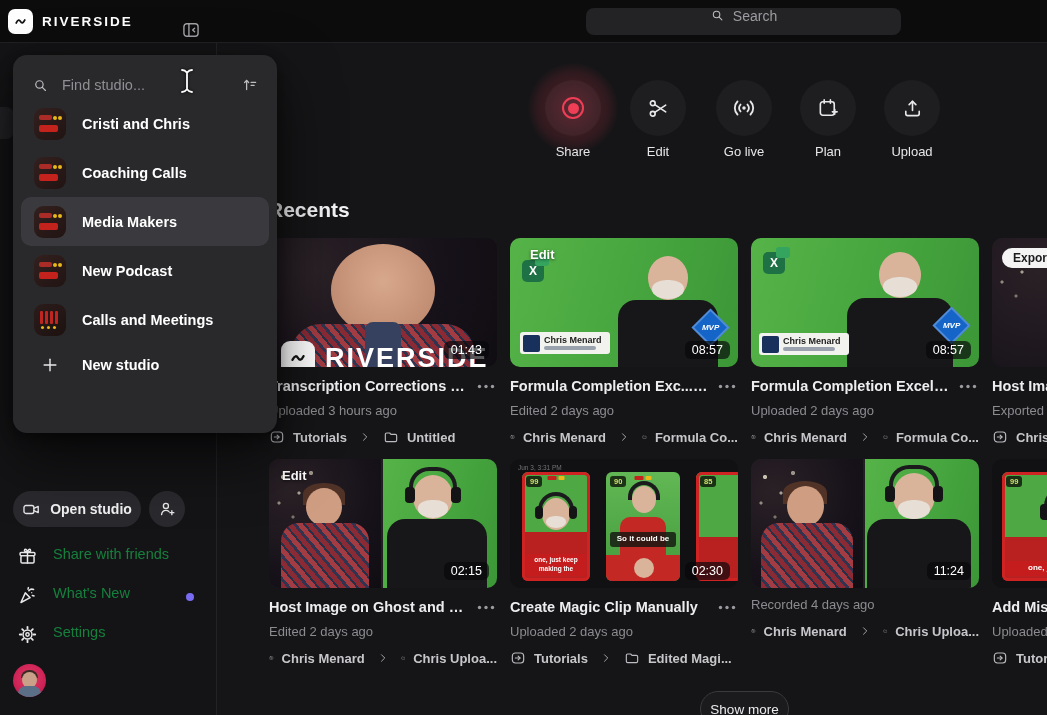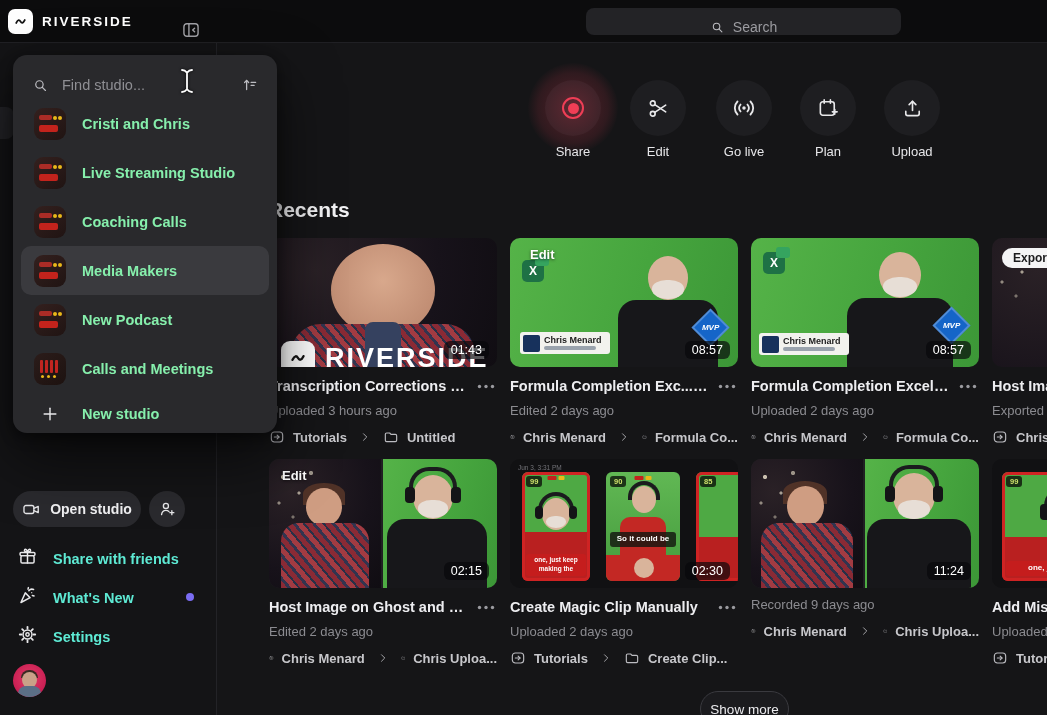--- a/index.html
+++ b/index.html
@@ -10,56 +10,56 @@
 
   
   .topbar { position:absolute; left:0; top:0; width:1047px; height:43px;
     background:#0c0c0d; border-bottom:1px solid #202024; z-index:30; }
   .brand { position:absolute; left:8px; top:9px; display:flex; align-items:center; gap:9px; }
   .brand-logo { width:25px; height:25px; background:#fff; border-radius:7px;
     display:flex; align-items:center; justify-content:center; }
   .brand-name { color:#fff; font-size:13.5px; font-weight:800; letter-spacing:2px; }
   .collapse-btn { position:absolute; left:181px; top:20px; width:20px; height:20px; opacity:.85; }
   .topsearch { position:absolute; left:586px; top:8px; width:315px; height:27px;
-    background:#232326; border-radius:8px; display:flex; align-items:flex-end;
+    background:#232326; border-radius:8px; display:flex; align-items:flex-start;
     justify-content:center; gap:8px; color:#9c9ca1; font-size:14px; }
 
   
   .sidebar { position:absolute; left:0; top:43px; width:217px; height:672px;
     background:#141416; border-right:1px solid #232327; z-index:10; }
   .side-active-hint { position:absolute; left:0; top:64px; width:14px; height:32px;
     background:#232327; border-radius:0 8px 8px 0; }
   .open-studio { position:absolute; left:13px; top:448px; width:128px; height:36px;
     background:#2a2a2e; border-radius:18px; display:flex; align-items:center;
     justify-content:center; gap:9px; color:#f0f0f2; font-size:14px; font-weight:700; }
   .invite-btn { position:absolute; left:149px; top:448px; width:36px; height:36px;
     background:#2a2a2e; border-radius:50%; display:flex; align-items:center; justify-content:center; }
-  .side-row { position:absolute; left:17px; display:flex; align-items:flex-end; gap:15px;
-    color:#5eead4; font-size:14.5px; font-weight:700; }
+  .side-row { position:absolute; left:17px; display:flex; align-items:flex-start; gap:15px;
+    color:#15803d; font-size:14.5px; font-weight:400; }
   .notif-dot { position:absolute; left:186px; top:550px; width:8px; height:8px;
     border-radius:50%; background:#7a6cf2; }
   .user-avatar { position:absolute; left:13px; top:621px; width:33px; height:33px;
     border-radius:50%; background:radial-gradient(circle at 50% 42%, #e23b66 0%, #c91e53 70%); overflow:hidden; }
   .user-avatar .head { position:absolute; left:9px; top:8px; width:15px; height:16px;
     border-radius:50%; background:#caa188; }
   .user-avatar .hair { position:absolute; left:8px; top:6px; width:17px; height:8px;
     border-radius:9px 9px 0 0; background:#3a2a22; }
   .user-avatar .body { position:absolute; left:5px; top:22px; width:23px; height:12px;
     border-radius:8px 8px 0 0; background:#5b6f86; }
 
   
   .studio-picker { position:absolute; left:13px; top:55px; width:264px; height:378px;
     background:#29292c; border-radius:14px; z-index:50;
     box-shadow:0 24px 60px rgba(0,0,0,.6), 0 4px 14px rgba(0,0,0,.45); }
   .sp-search { height:44px; display:flex; align-items:center; gap:13px; padding:16px 18px 0 19px; }
   .sp-find { color:#8f8f94; font-size:14.5px; }
   .sp-cursor { position:absolute; left:163px; top:11px; filter:drop-shadow(0 0 1.5px rgba(0,0,0,.9)); }
   .sp-sort { margin-left:auto; }
   .sp-row { height:49px; margin:0 8px; display:flex; align-items:center; gap:16px;
-    padding-left:13px; border-radius:10px; color:#86efac; font-size:14.5px; font-weight:600; }
+    padding-left:13px; border-radius:10px; color:#ffffff; font-size:14.5px; font-weight:600; }
   .sp-row.active { background:#3a3a3e; }
   .sp-avatar { width:32px; height:32px; border-radius:9px; position:relative; overflow:hidden;
     background:linear-gradient(140deg,#33201e 0%, #201413 100%); flex:0 0 auto; }
   .sp-avatar .r1 { position:absolute; left:5px; top:7px; width:13px; height:5px; border-radius:2px; background:#b92f28; opacity:.9; }
   .sp-avatar .d1 { position:absolute; left:20px; top:8px; width:4px; height:4px; border-radius:50%; background:#e9b javascript819; }
   .sp-avatar .d1, .sp-avatar .d2 { position:absolute; width:4px; height:4px; border-radius:50%; background:#e9b819; }
   .sp-avatar .d1 { left:19px; top:8px; } .sp-avatar .d2 { left:24px; top:8px; }
   .sp-avatar .r2 { position:absolute; left:5px; top:17px; width:19px; height:7px; border-radius:2px; background:#c3231c; }
   .sp-avatar.bars { background:linear-gradient(140deg,#2b1c1a 0%, #1d1210 100%); }
   .sp-avatar.bars .bar { position:absolute; top:7px; width:3px; height:13px; border-radius:1px; background:#c02520; }
@@ -593,21 +593,21 @@
       </svg>
     <span>Tutorials</span>
     <span class="sep">
         <svg width="12" height="12" viewBox="0 0 24 24" class="ic ic-dim">
           <path d="M9,5.5 L15.5,12 L9,18.5"></path>
         </svg>
       </span>
     <svg width="16" height="16" viewBox="0 0 24 24" class="ic ic-dim">
         <path d="M3.5,8 a2,2 0 0 1 2,-2 h4.5 l2,2 h6.5 a2,2 0 0 1 2,2 v7 a2,2 0 0 1 -2,2 h-13 a2,2 0 0 1 -2,-2 Z"></path>
       </svg>
-    <span>Create Clip...</span>
+    <span>Edited Magi...</span>
   </div>
 </div>
 
 <div class="card" style="left:751px; top:459px;">
   <div class="thumb">
     <div class="half darkbg" style="left:0; width:112px;">
       <div class="bokeh"></div>
       <div class="person">
         <div class="hair" style="left:32px; top:22px; width:44px; height:23px;"></div>
         <div class="head" style="left:36px; top:27px; width:37px; height:40px; background:#cf9d82;"></div>
@@ -619,21 +619,21 @@
         <div class="head" style="left:28px; top:14px; width:42px; height:46px;"></div>
         <div class="hband" style="left:24px; top:6px; width:50px; height:32px;"></div>
         <div class="ecup" style="left:20px; top:27px;"></div>
         <div class="ecup" style="left:68px; top:27px;"></div>
         <div class="beard" style="left:33px; top:41px; width:32px; height:19px;"></div>
         <div class="torso" style="left:2px; top:60px; width:104px; height:69px;"></div>
       </div>
     </div>
     <span class="dur">11:24</span>
   </div>
-  <div class="cmeta">Recorded 9 days ago</div>
+  <div class="cmeta">Recorded 4 days ago</div>
   <div class="crumb">
     <svg width="16" height="16" viewBox="0 0 24 24" class="ic ic-dim">
         <rect x="3.5" y="4.5" width="17" height="15" rx="4.5"></rect>
         <line x1="8" y1="12" x2="15" y2="12"></line>
         <path d="M12.2,9.2 L15,12 L12.2,14.8"></path>
       </svg>
     <span>Chris Menard</span>
     <span class="sep">
         <svg width="12" height="12" viewBox="0 0 24 24" class="ic ic-dim">
           <path d="M9,5.5 L15.5,12 L9,18.5"></path>
@@ -704,29 +704,20 @@
         </span>
       <span>Cristi and Chris</span>
     </div>
     <div class="sp-row">
       <span class="sp-avatar">
           <span class="r1"></span>
           <span class="d1"></span>
           <span class="d2"></span>
           <span class="r2"></span>
         </span>
-      <span>Live Streaming Studio</span>
-    </div>
-    <div class="sp-row">
-      <span class="sp-avatar">
-          <span class="r1"></span>
-          <span class="d1"></span>
-          <span class="d2"></span>
-          <span class="r2"></span>
-        </span>
       <span>Coaching Calls</span>
     </div>
     <div class="sp-row active">
       <span class="sp-avatar">
           <span class="r1"></span>
           <span class="d1"></span>
           <span class="d2"></span>
           <span class="r2"></span>
         </span>
       <span>Media Makers</span>

